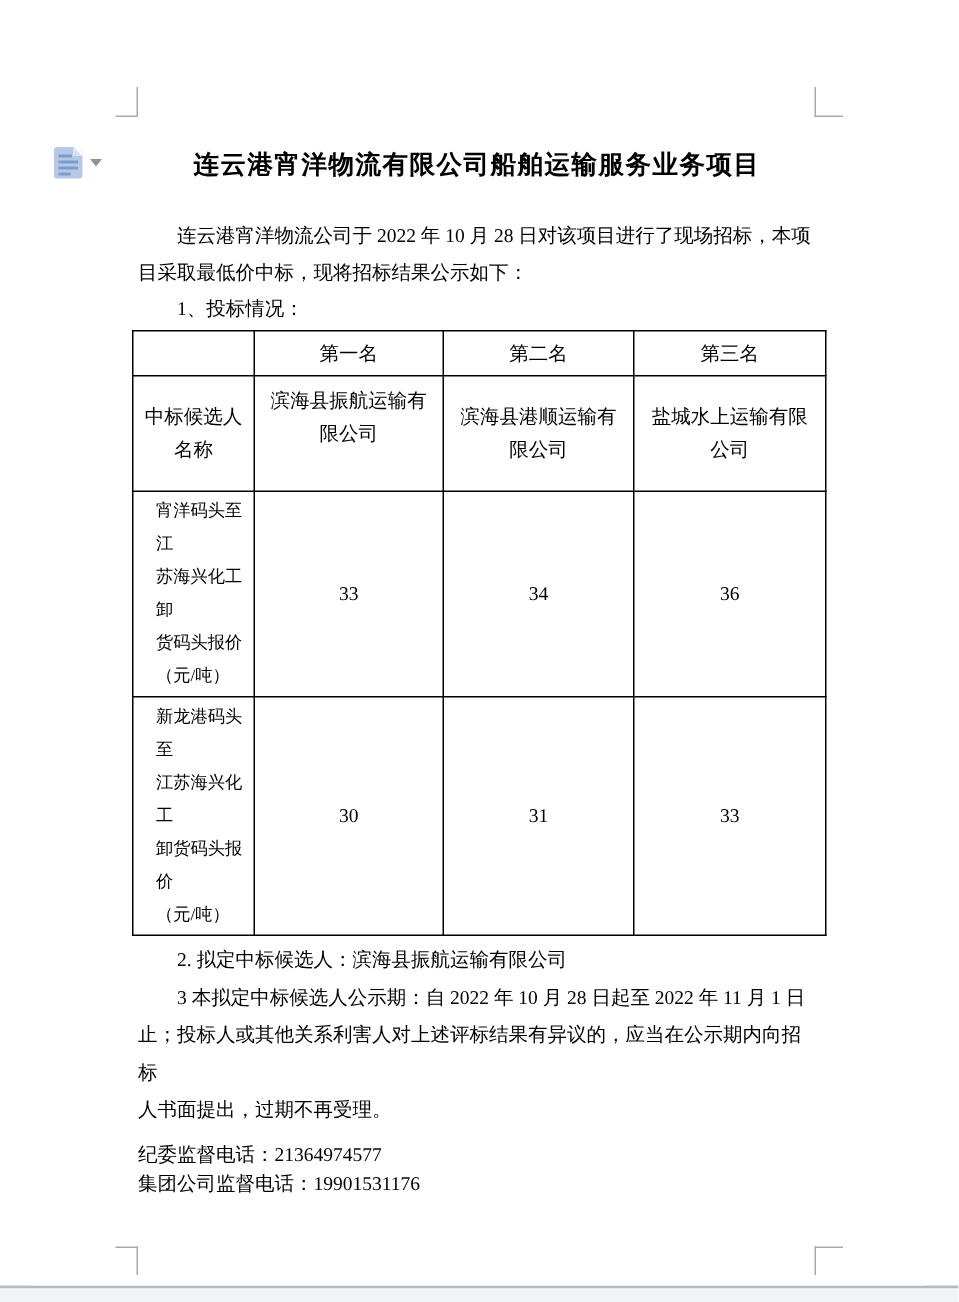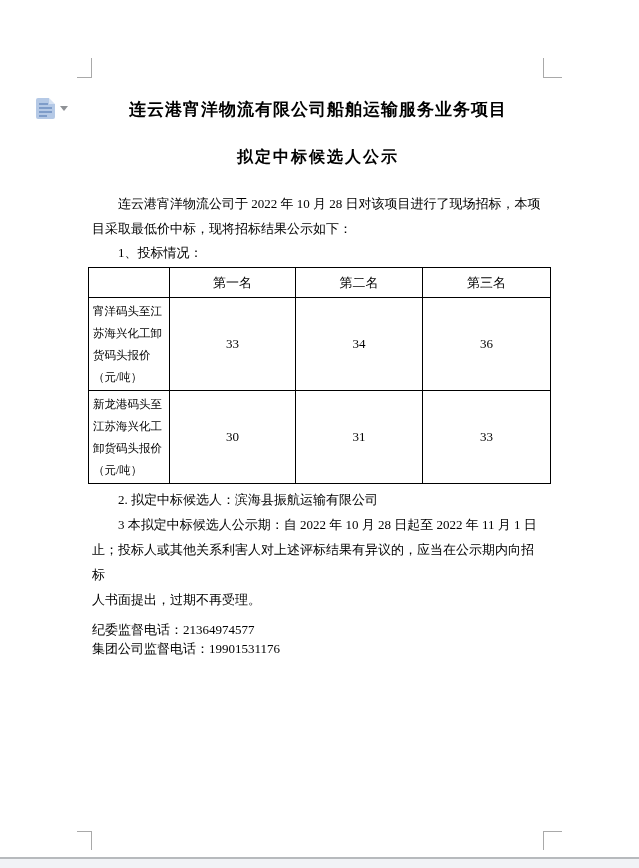--- a/index.html
+++ b/index.html
@@ -96,21 +96,21 @@
     overflow: hidden;
   }
   .bid-table col.c0 { width: 81px; }
   .bid-table col.c1 { width: 126px; }
   .bid-table col.c2 { width: 127px; }
   .bid-table col.c3 { width: 128px; }
   tr.r-head  { height: 30px; padding-left: 27px; }
   tr.r-names { height: 77px; }
   tr.r-q1    { height: 90px; }
   tr.r-q2    { height: 88px; }
-  .bid-table td.row-label { text-align: left; font-size: 11.5px; padding-left: 4px; line-height: 22px; }
+  .bid-table td.row-label { text-align: left; font-size: 11.5px; padding-left: 15px; line-height: 22px; }
   .bid-table td.v-top { vertical-align: top; padding-top: 5px; }
 
   .phones { margin-top: 8px; line-height: 19px; }
   .signature { margin-top: 2px; text-align: right; line-height: 20px; }
   .sign-company { padding-right: 10px; }
   .sign-date { padding-right: 1px; }
 </style>
 </head>
 <body>
 
@@ -129,41 +129,50 @@
       <span class="paste-line pl4"></span>
       <span class="paste-fold"></span>
     </span>
     <span class="paste-arrow"></span>
   </div>
 
   <div class="content">
 
     <div class="doc-title">连云港宵洋物流有限公司船舶运输服务业务项目</div>
 
-    <div class="doc-subtitle">拟定中标候选人公示</div>
 
     <div class="para">连云港宵洋物流公司于 2022 年 10 月 28 日对该项目进行了现场招标，本项
 目采取最低价中标，现将招标结果公示如下：</div>
 
     <div class="list-line">1、投标情况：</div>
 
     <table class="bid-table">
       <colgroup>
           <col class="c0">
           <col class="c1">
           <col class="c2">
           <col class="c3">
         </colgroup>
       <tbody>
           <tr class="r-head">
         <td></td>
         <td>第一名</td>
         <td>第二名</td>
         <td>第三名</td>
       </tr>
+      <tr class="r-names">
+        <td>中标候选人
+名称</td>
+        <td class="v-top">滨海县振航运输有
+限公司</td>
+        <td>滨海县港顺运输有
+限公司</td>
+        <td>盐城水上运输有限
+公司</td>
+      </tr>
       <tr class="r-q1">
         <td class="row-label">宵洋码头至江
 苏海兴化工卸
 货码头报价
 （元/吨）</td>
         <td>33</td>
         <td>34</td>
         <td>36</td>
       </tr>
       <tr class="r-q2">

